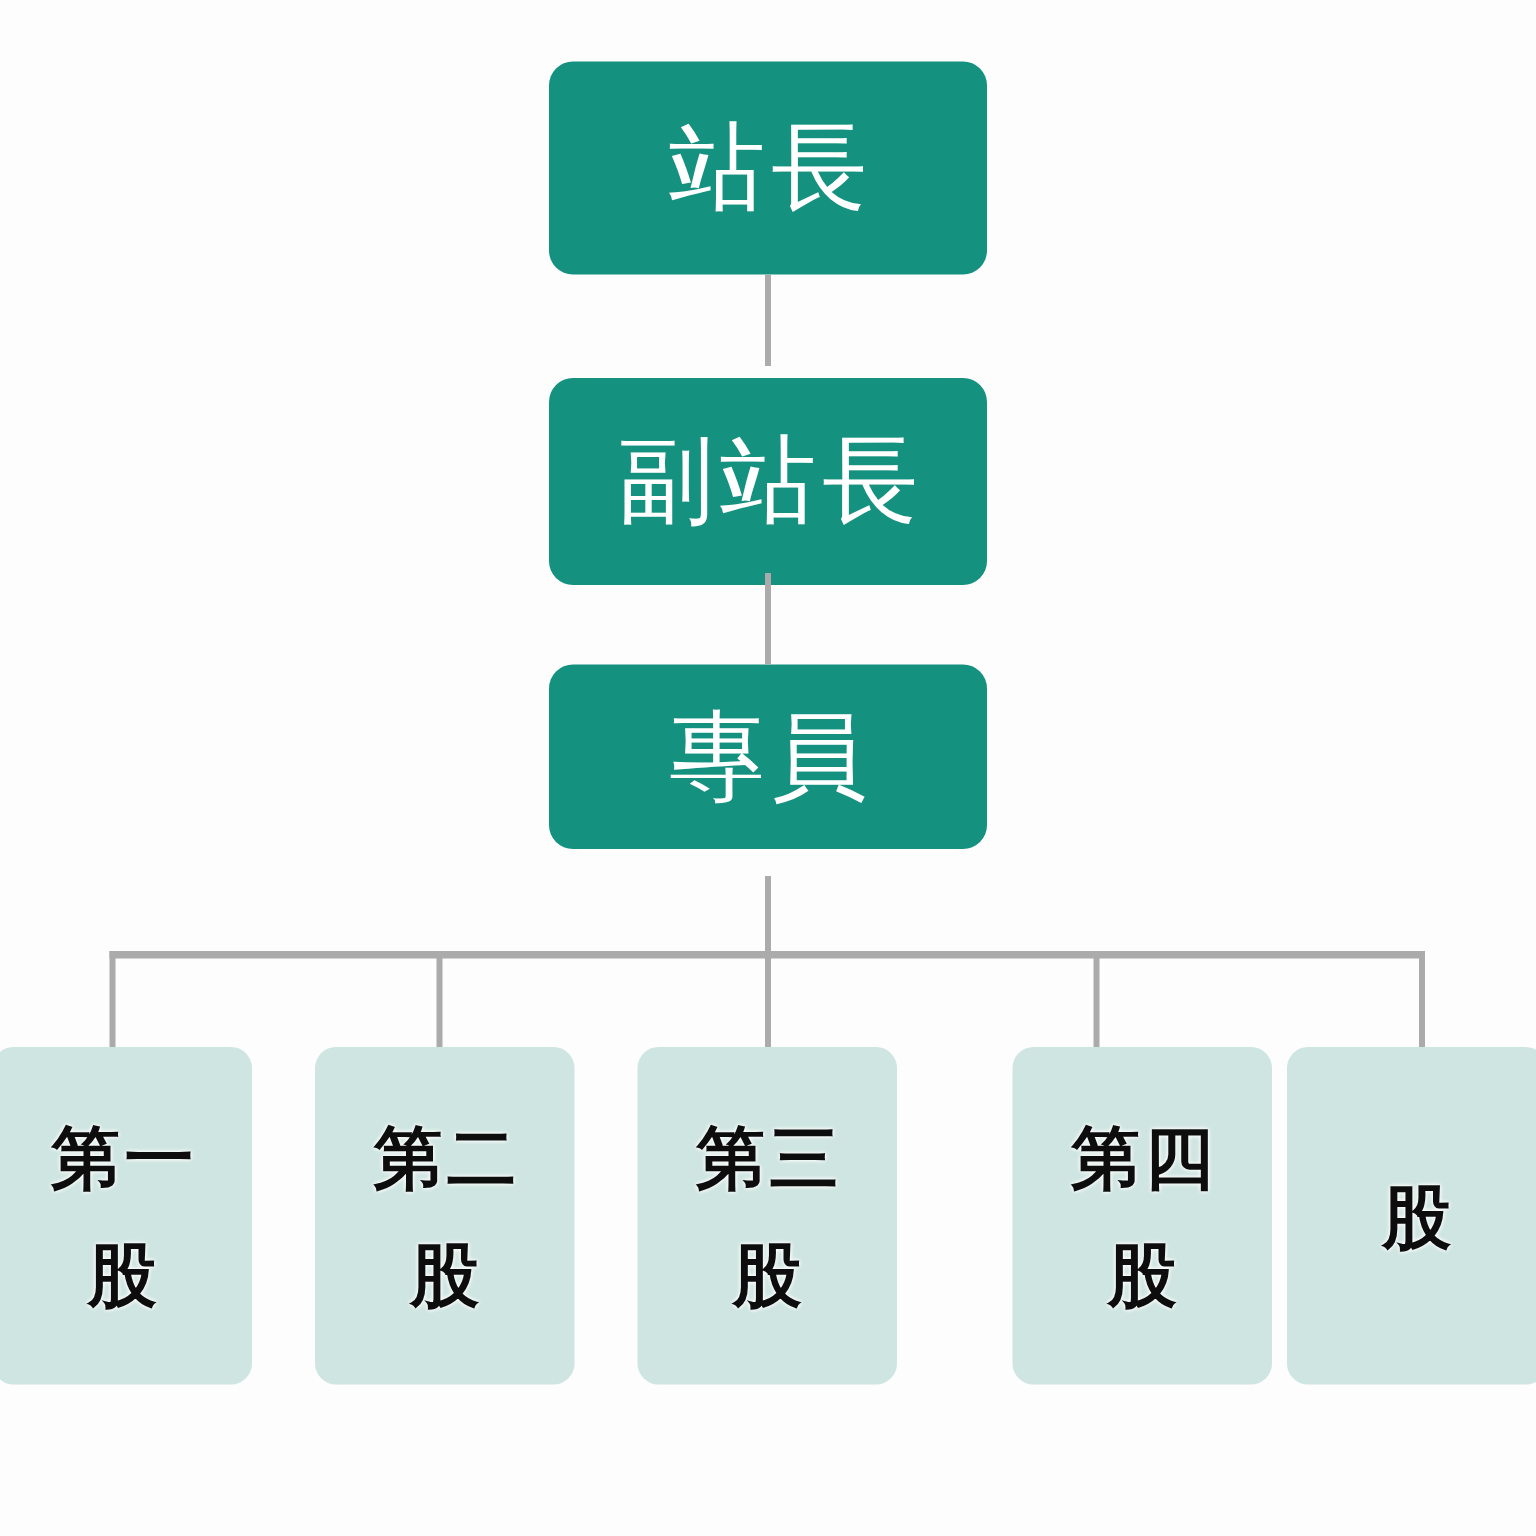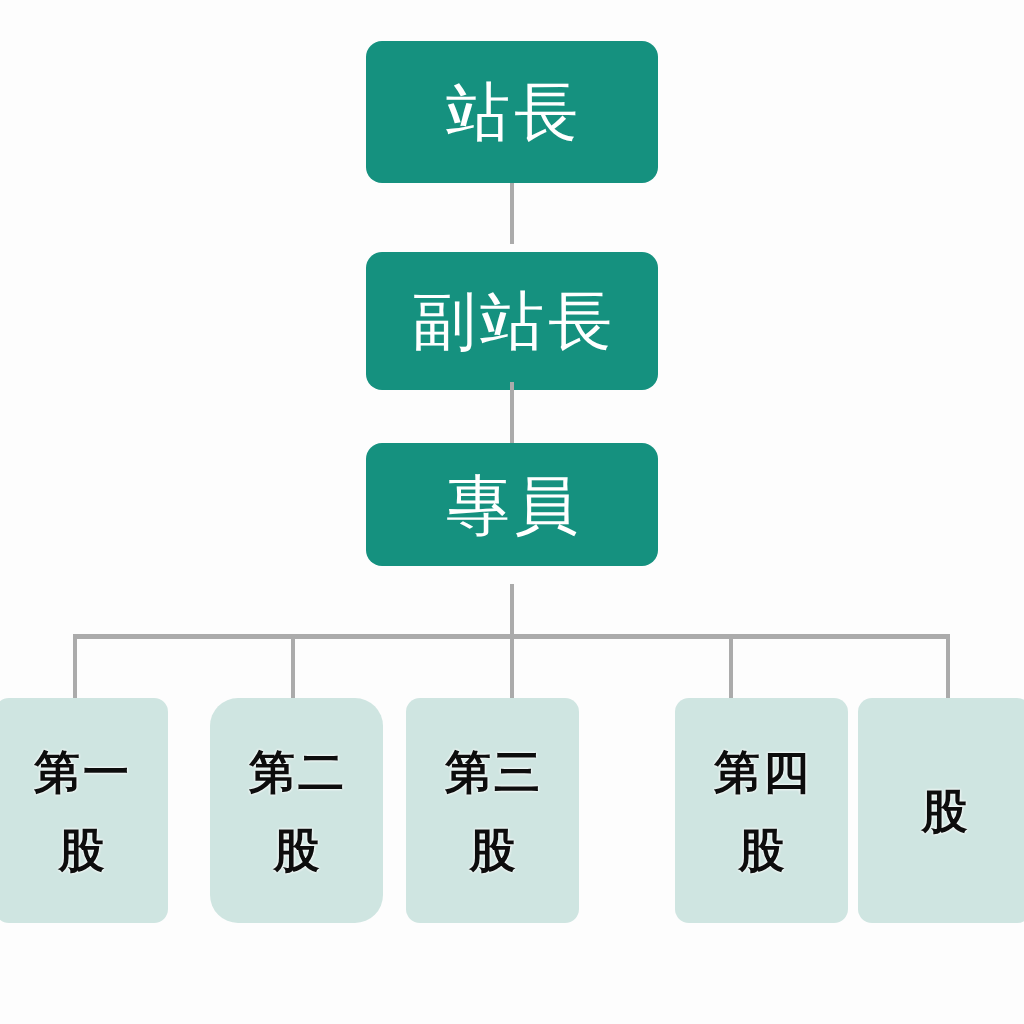--- a/index.html
+++ b/index.html
@@ -44,22 +44,22 @@
   }
   
   .leaf{
     position:absolute;
     top:698px;height:225px;width:173px;
     background:var(--section-fill);
     border-radius:14px;
     display:flex;flex-direction:column;align-items:center;justify-content:center;
   }
   .leaf-1{left:-5px;}
-  .leaf-2{left:210px;border-radius:28px;}
-  .leaf-3{left:406px;}
+  .leaf-2{left:210px;}
+  .leaf-3{left:425px;}
   .leaf-4{left:643px;margin-left:32px;}
   .leaf-5{left:858px;}
   .leaf-line{
     color:var(--section-text);
     font-size:46px;
     font-weight:700;
     letter-spacing:3px;
     text-indent:3px;
     line-height:78px;
     white-space:nowrap;

